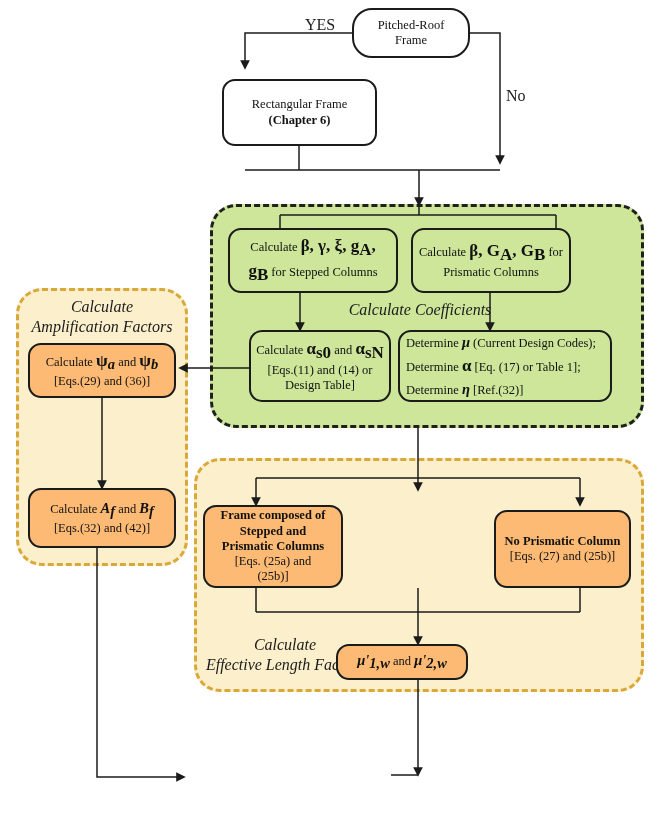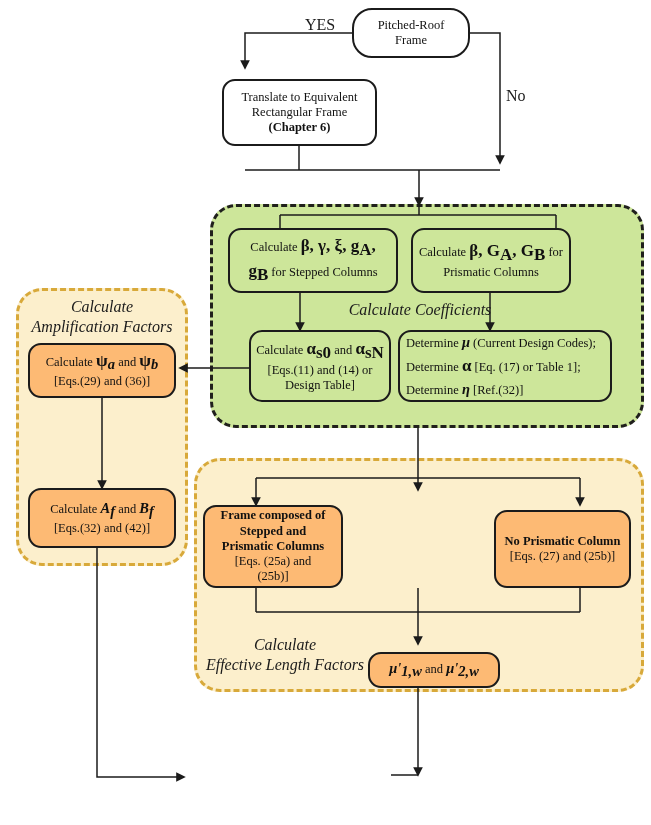--- a/index.html
+++ b/index.html
@@ -149,21 +149,20 @@
 
   <div class="node" style="left:352px; top:8px; width:118px; height:50px;border-radius:20px;">
     <div class="txt">
       <div>Pitched-Roof</div>
       <div>Frame</div>
     </div>
   </div>
 
   <div class="node" style="left:222px; top:79px; width:155px; height:67px;">
     <div class="txt">
-      <div>Translate to Equivalent</div>
       <div>Rectangular Frame</div>
       <div style="font-weight:bold;">(Chapter 6)</div>
     </div>
   </div>
 
   <div class="node green" style="left:228px; top:228px; width:170px; height:65px;">
     <div class="txt">
       <div>
         <span>Calculate </span><span class="sym">β,  γ,  ξ,  g</span><sub class="sym">A</sub><span class="sym">,</span>
       </div>
@@ -235,20 +234,20 @@
   </div>
 
 
   <div class="node yellow" style="left:494px; top:510px; width:137px; height:78px;">
     <div class="txt">
       <div style="font-weight:bold;">No Prismatic Column</div>
       <div>[Eqs. (27) and (25b)]</div>
     </div>
   </div>
 
-  <div class="node yellow" style="left:368px; top:644px; width:132px; height:36px;margin-top:8px;">
+  <div class="node yellow" style="left:336px; top:644px; width:132px; height:36px;">
     <div class="txt">
       <span class="symi">μ'</span><sub class="symi">1,w</sub><span> and </span><span class="symi">μ'</span><sub class="symi">2,w</sub>
     </div>
   </div>
 
 
 </div>
 
 </body></html>

